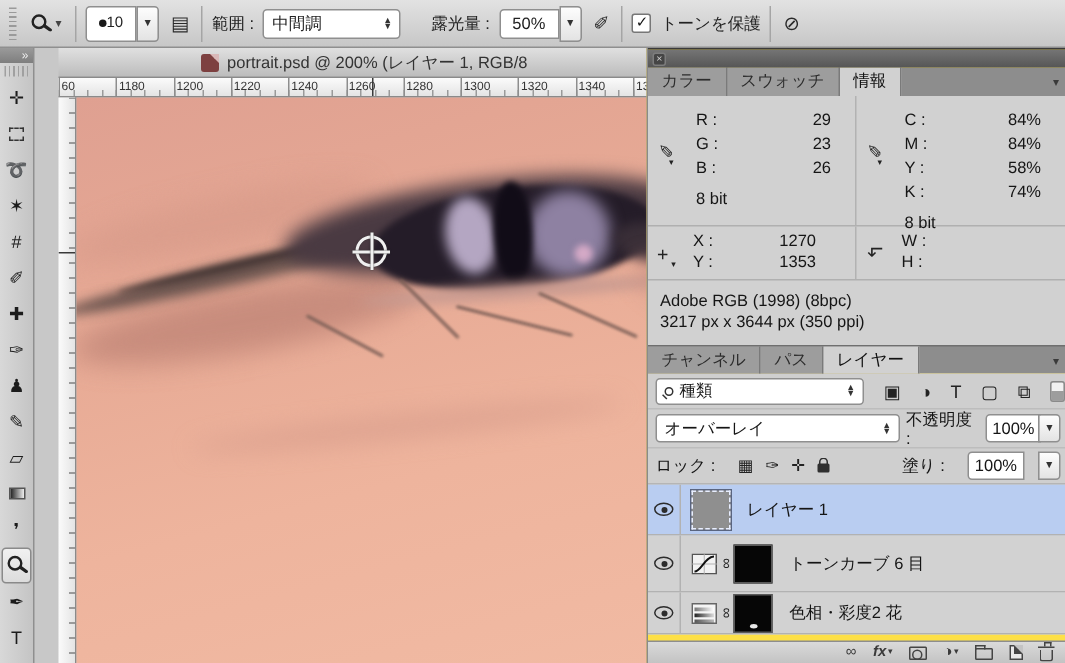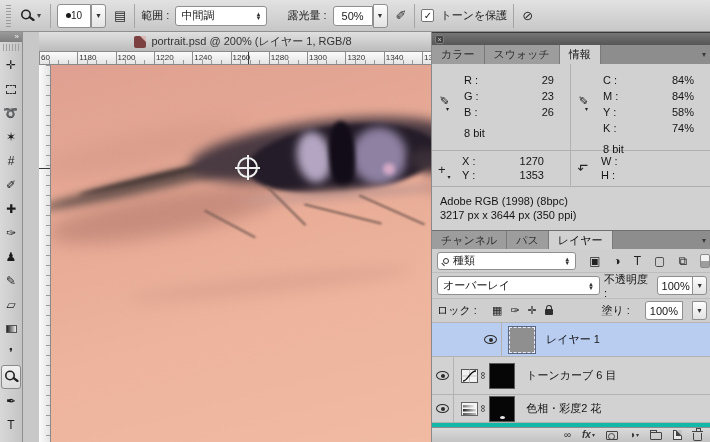--- a/index.html
+++ b/index.html
@@ -88,21 +88,21 @@
   .lash2{left:208px;top:140px;width:55px;transform:rotate(45deg);}
   .lash3{left:252px;top:148px;width:80px;transform:rotate(14deg);}
   .lash4{left:305px;top:144px;width:72px;transform:rotate(24deg);}
   .cursor{position:absolute;left:186px;top:92px;width:21px;height:21px;border-radius:50%;
     border:2px solid #f0f0f0;box-shadow:0 0 1px #333, inset 0 0 1px #333;}
   .cursor::before,.cursor::after{content:"";position:absolute;background:#f0f0f0;box-shadow:0 0 1px #333;}
   .cursor::before{left:-4px;right:-4px;top:50%;height:2px;margin-top:-1px;}
   .cursor::after{top:-4px;bottom:-4px;left:50%;width:2px;margin-left:-1px;}
 
   
-  #rightArea{position:absolute;right:0;top:32px;width:279px;bottom:0;background:#14b8a6;border-left:1px solid #8a8a8a;}
+  #rightArea{position:absolute;right:0;top:32px;width:279px;bottom:0;background:#fde047;border-left:1px solid #8a8a8a;}
   .p-darkhead{height:13px;background:linear-gradient(#757575,#565656);border-top:1px solid #3a3a3a;position:relative;}
   .p-close{position:absolute;left:3px;top:2px;width:9px;height:9px;background:#454545;border:1px solid #7d7d7d;
     border-radius:2px;color:#cfcfcf;font-size:7px;line-height:7px;text-align:center;}
   .p-close::after{content:"×";}
   .tabs{height:19px;background:#8d8d8d;display:flex;align-items:stretch;font-size:11px;color:#2c2c2c;}
   .tab{padding:0 9px;line-height:19px;background:#9d9d9d;border-right:1px solid #7a7a7a;white-space:nowrap;}
   .tab.active{background:#d1d1d1;color:#111;}
   .tabs .pmenu{margin-left:auto;color:#3a3a3a;font-size:8px;line-height:19px;padding-right:4px;}
 
   .info-body{background:#d1d1d1;height:166px;position:relative;font-size:11px;color:#151515;}
@@ -511,21 +511,21 @@
           <span class="padlock"></span>
         </span>
       <span class="spacer"></span>
       <span>塗り :</span>
       <div class="white-box">
         <span>100%</span>
       </div>
       <div class="dd">▼</div>
     </div>
     <div class="layer-list" id="layerList">
-        <div class="lrow selected" style="height: 34px; padding-left: 48px;">
+        <div class="lrow selected" style="height: 34px;">
           <div class="eye-cell">
             <span class="eye-icon"></span>
           </div>
           <div class="th-gray"></div>
           <span class="lname">レイヤー 1</span>
         </div>
         <div class="lrow" style="height: 38px;">
           <div class="eye-cell">
             <span class="eye-icon"></span>
           </div>

